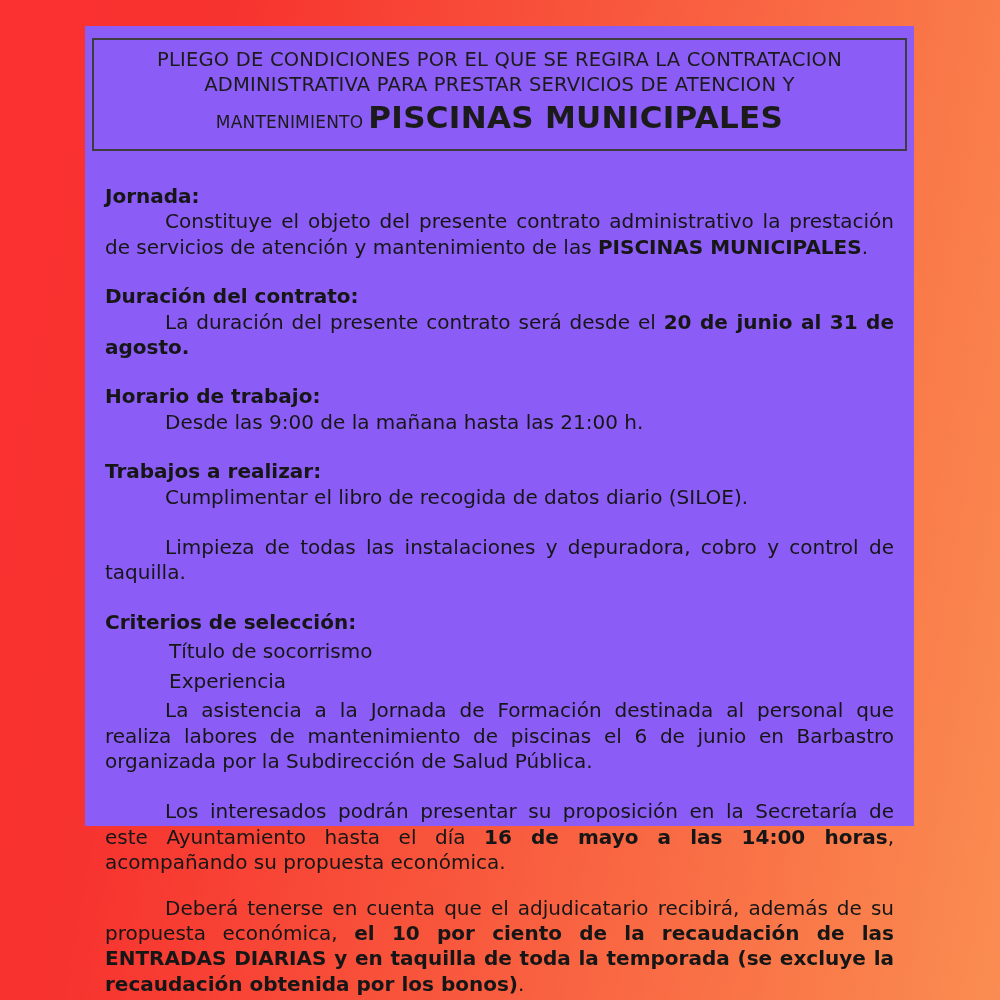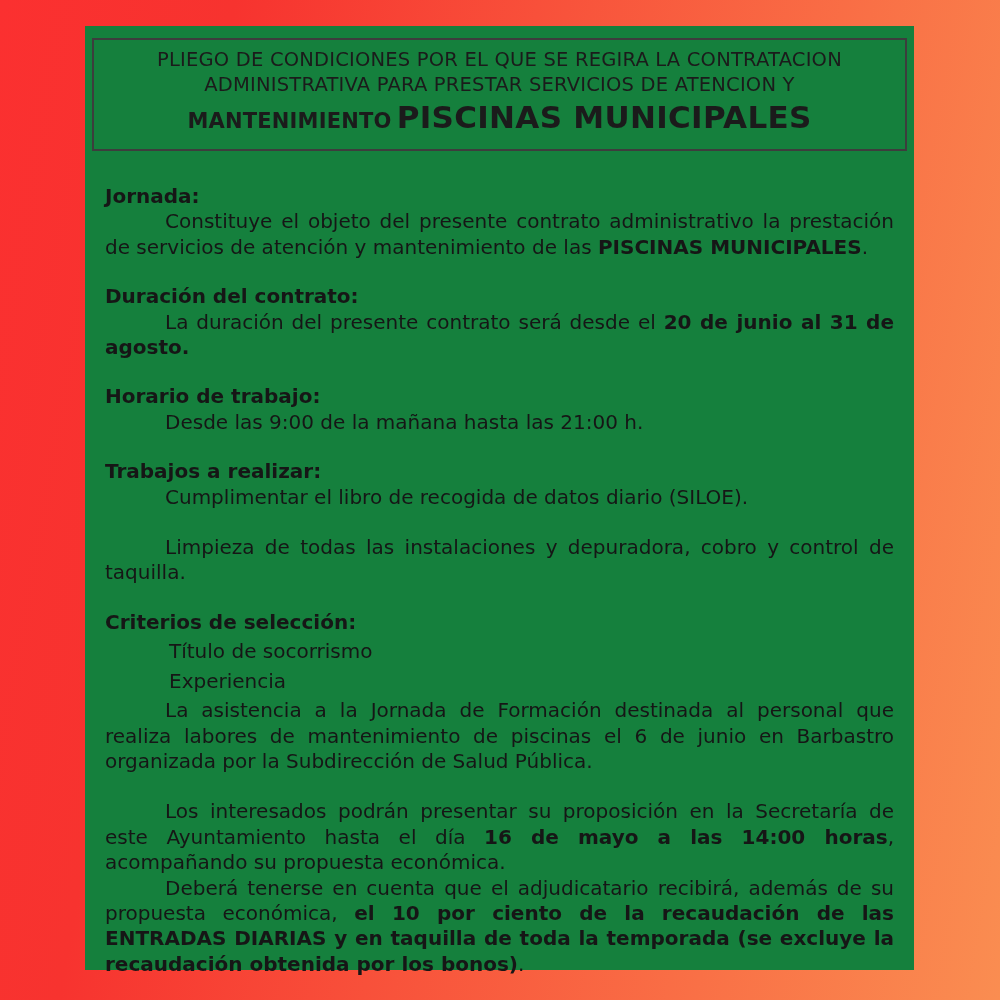--- a/index.html
+++ b/index.html
@@ -6,63 +6,63 @@
   html, body { margin: 0; padding: 0; }
   body {
     width: 1000px; height: 1000px;
     background: linear-gradient(100deg, #fb3030 0%, #f7332f 20%, #fa8d51 100%);
     font-family: "DejaVu Sans", "Liberation Sans", sans-serif;
     overflow: hidden;
   }
   .page {
     position: absolute;
     left: 85px; top: 26px;
-    width: 829px; height: 944px;
-    background: #15803d;
+    width: 829px; height: 800px;
+    background: #8b5cf6;
   }
   .header-box {
     margin: 12px 7px 0 7px;
     border: 2px solid #3d3d3d;
     text-align: center;
     padding: 7px 6px 9px 6px;
     color: #1b1b1b;
   }
   .ht-line {
     font-size: 19.5px;
     line-height: 25px;
     letter-spacing: 0.2px;
     white-space: nowrap;
   }
   .ht-big-row {
     margin-top: 3px;
     line-height: 34px;
     white-space: nowrap;
   }
-  .ht-prefix { font-size: 21px; letter-spacing: 0.2px; font-weight: bold; }
+  .ht-prefix { font-size: 17px; letter-spacing: 0.2px; }
   .ht-title  { font-size: 31px; font-weight: bold; letter-spacing: 0.3px; }
   .content {
     margin: 0 20px;
     font-size: 20px;
     line-height: 25.4px;
     color: #161616;
   }
   h2 {
     font-size: 20px;
     font-weight: bold;
     margin: 24px 0 0 0;
     line-height: 25.4px;
   }
   h2.first { margin-top: 33px; }
   .p {
     margin: 0;
     text-align: justify;
     text-indent: 60px;
   }
   .p.gap  { margin-top: 25px; }
-  .p.gap2 { }
+  .p.gap2 { margin-top: 20px; }
   .line {
     margin: 4px;
     text-indent: 60px;
   }
   b { font-weight: bold; }
 </style>
 </head>
 <body>
 
 <div class="page">

